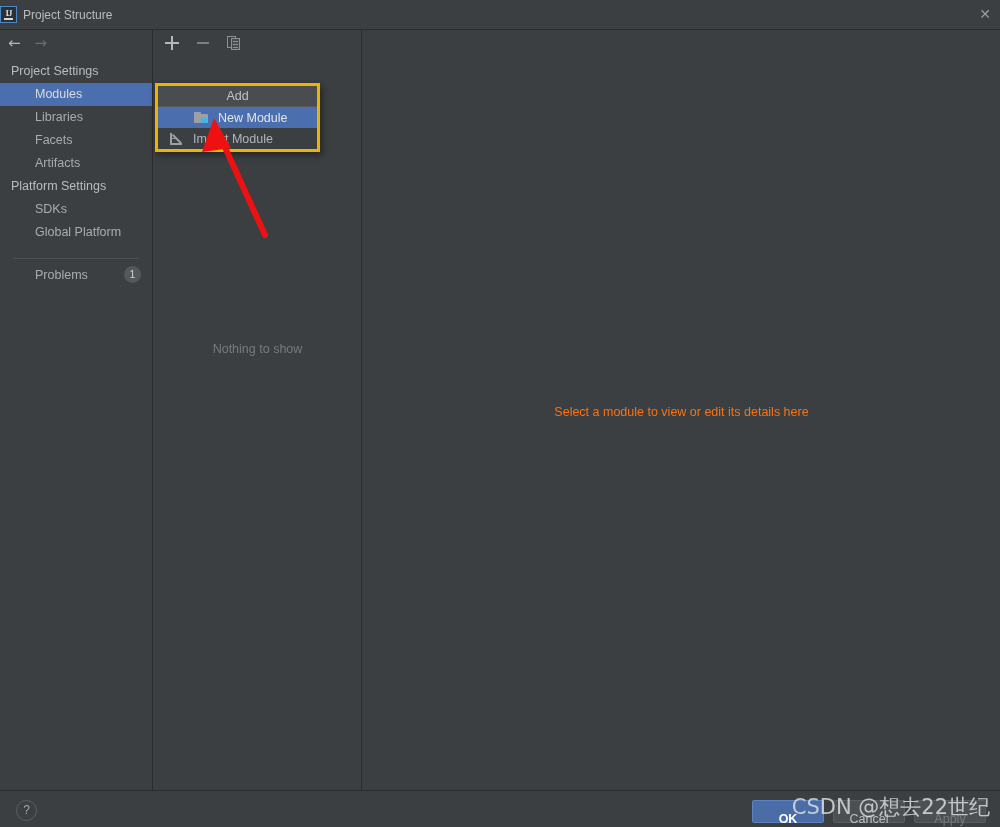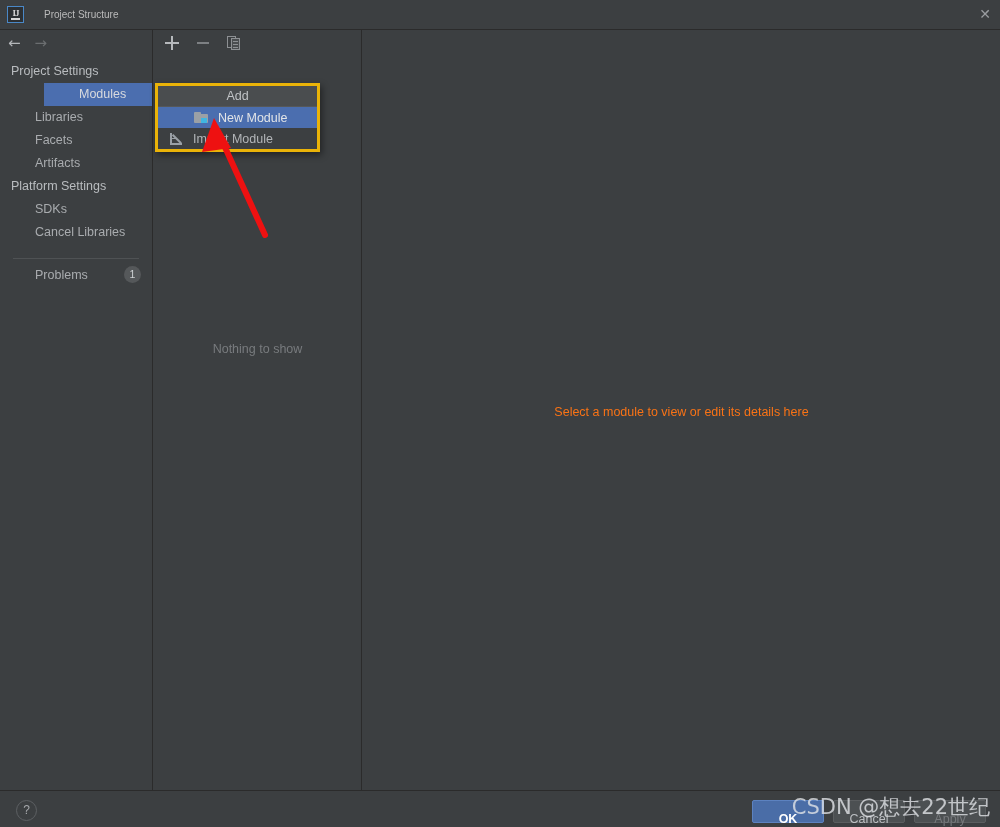--- a/index.html
+++ b/index.html
@@ -22,21 +22,21 @@
 
   
   .titlebar {
     position: absolute;
     left: 0; top: 0;
     width: 1000px; height: 30px;
     background: #3c3f41;
     border-bottom: 1px solid #2b2b2b;
     display: flex;
     align-items: center;
-    padding-left: 7px;
+    padding-left: 0;
   }
   .ij-logo {
     width: 17px; height: 17px;
     border: 1px solid #4a88c7;
     background: #2d3033;
     position: relative;
     flex: 0 0 auto;
   }
   .ij-logo .lbl {
     position: absolute;
@@ -48,23 +48,23 @@
     font-family: "Liberation Serif", serif;
     letter-spacing: -1px;
   }
   .ij-logo .bar {
     position: absolute;
     left: 3px; right: 3px; bottom: 2px;
     height: 2px;
     background: #d6d6d6;
   }
   .title-text {
-    font-size: 10px;
+    font-size: 12px;
     color: #bbbbbb;
-    margin-left: 20px;
+    margin-left: 6px;
     white-space: nowrap;
   }
   .close-x {
     position: absolute;
     right: 7px; top: 6px;
     width: 16px; height: 16px;
     color: #9a9da0;
     font-size: 14px;
     line-height: 16px;
     text-align: center;
@@ -112,21 +112,20 @@
   .nav-item {
     font-size: 12.5px;
     color: #a9acaf;
     padding: 3px 0 3px 35px;
     line-height: 17px;
     white-space: nowrap;
   }
   .nav-item.selected {
     background: #4b6eaf;
     color: #d8dade;
-    margin-left: 44px;
   }
   .nav-sep {
     height: 1px;
     background: #4f5254;
     margin: 14px 13px 0 13px;
   }
   .nav-problems {
     display: flex;
     align-items: center;
     padding: 7px 0 3px 35px;
@@ -410,21 +409,21 @@
 
       <div class="nav-list">
         <div class="nav-group">Project Settings</div>
         <div class="nav-item selected">Modules</div>
         <div class="nav-item">Libraries</div>
         <div class="nav-item">Facets</div>
         <div class="nav-item">Artifacts</div>
 
         <div class="nav-group">Platform Settings</div>
         <div class="nav-item">SDKs</div>
-        <div class="nav-item">Cancel Libraries</div>
+        <div class="nav-item">Global Platform</div>
 
         <div class="nav-sep"></div>
 
         <div class="nav-problems">
           <span class="plabel">Problems</span>
           <span class="badge">1</span>
         </div>
       </div>
     </div>
 

